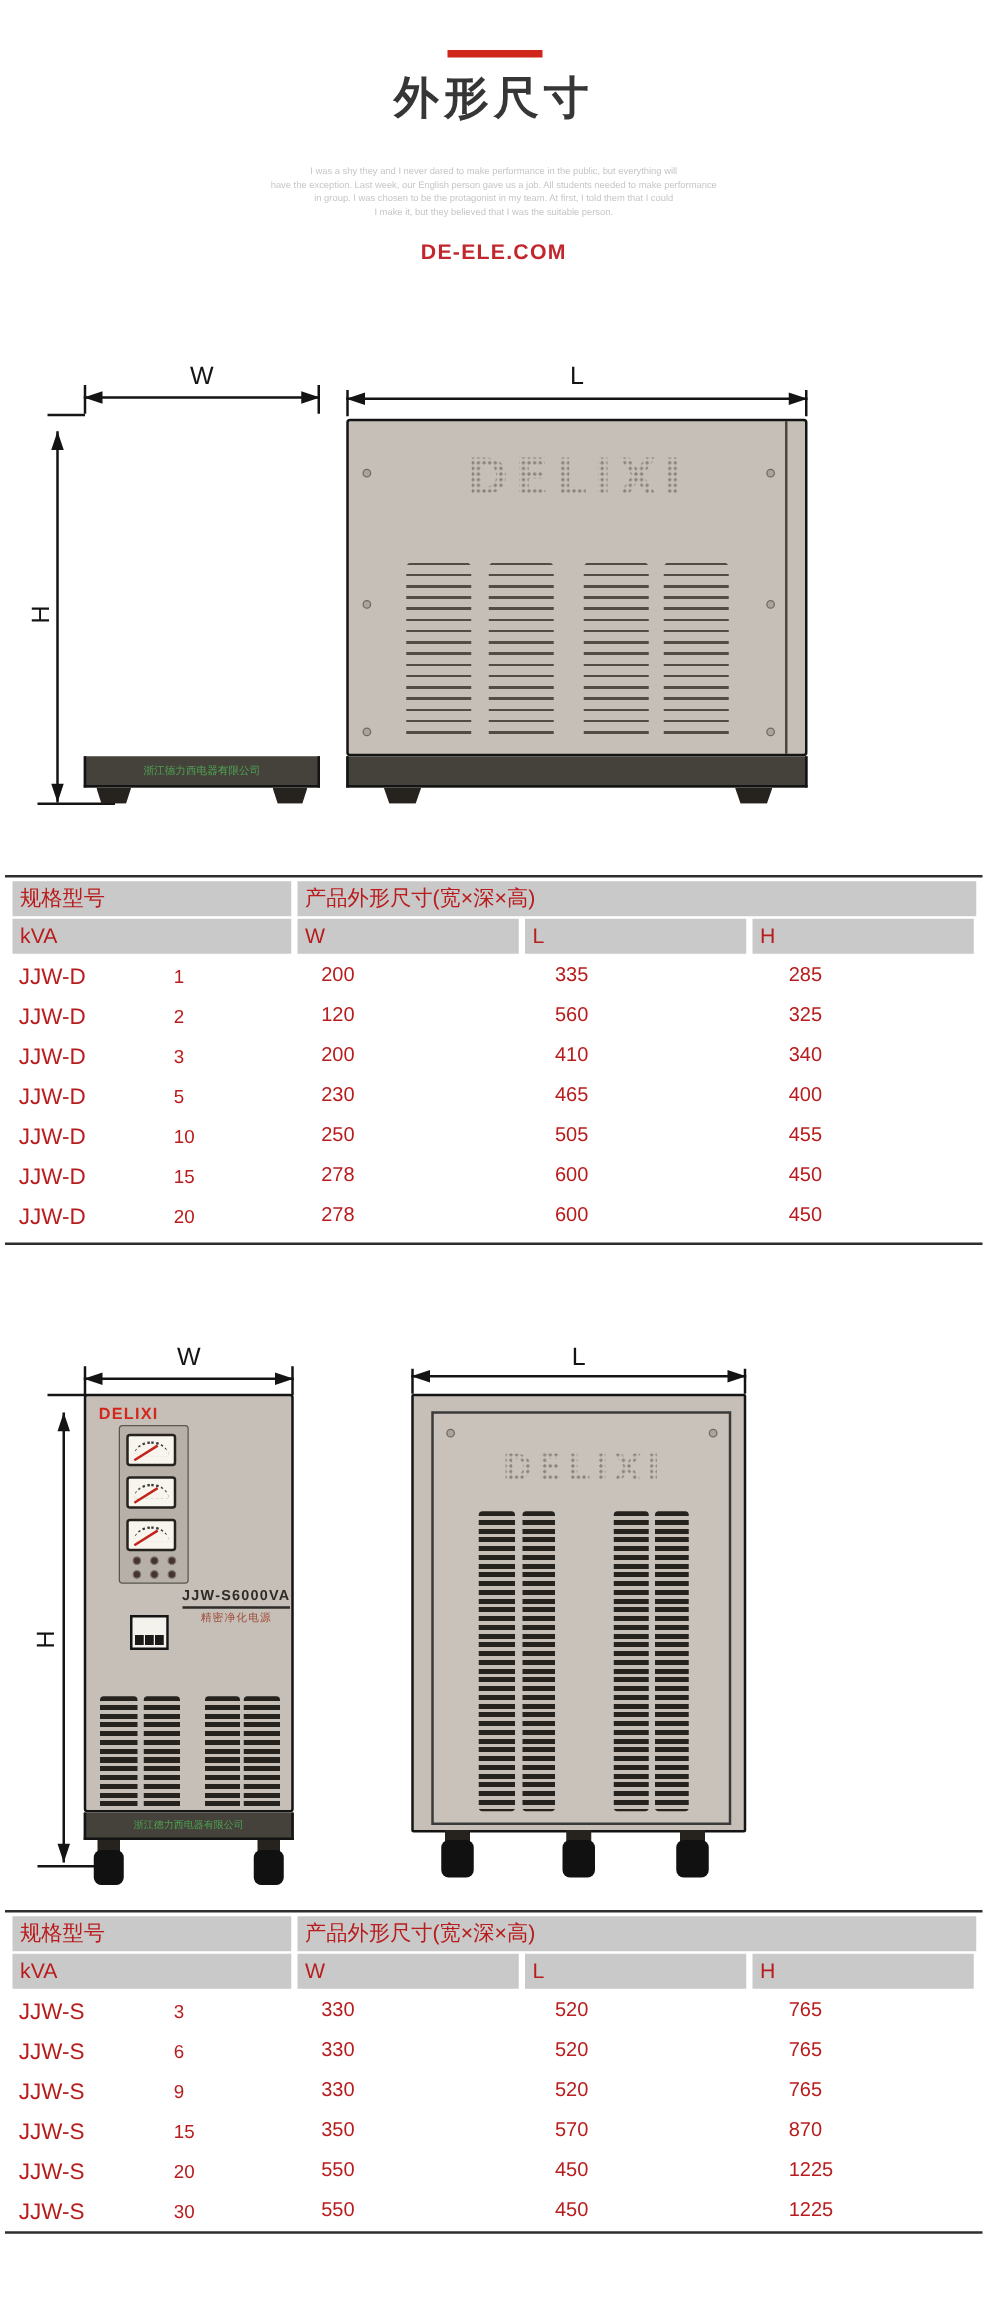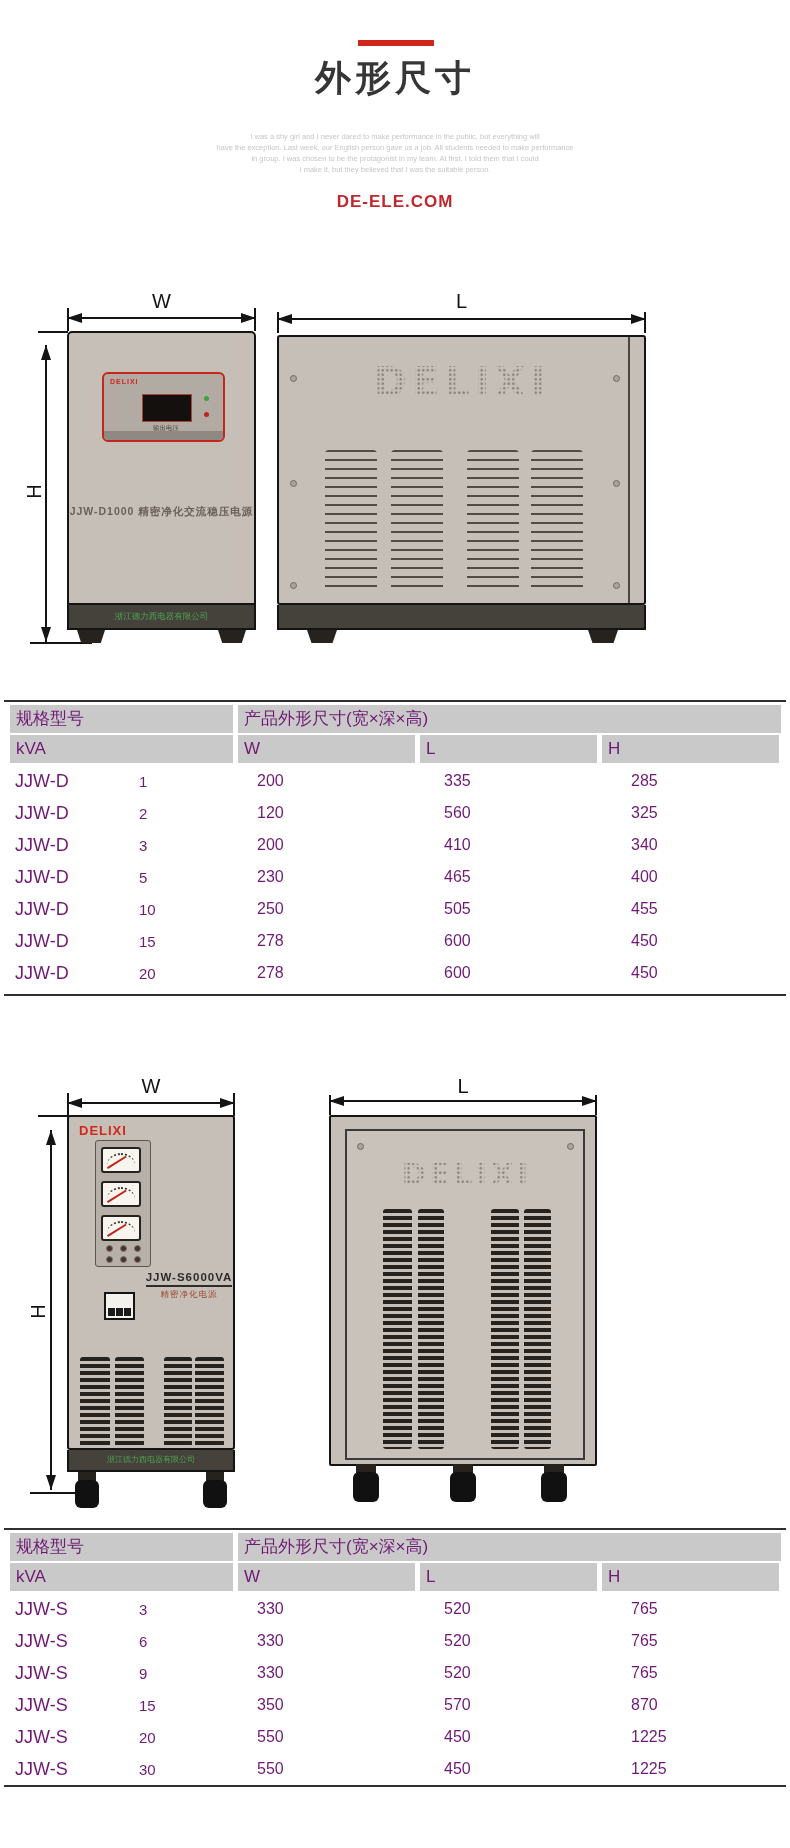--- a/index.html
+++ b/index.html
@@ -72,21 +72,21 @@
                  border-bottom:2px solid #2e2b28;padding-bottom:2px;display:inline-block;}
   .model-lab .ms{font-size:8.5px;color:#a04a38;margin-top:2px;letter-spacing:1px;}
   .conn{position:absolute;background:#f4f2ec;border:2px solid #141414;box-sizing:border-box;}
   .conn .term{position:absolute;bottom:2px;width:7px;height:8px;background:#1c1a18;}
   .caster{position:absolute;}
   .caster:before{content:"";position:absolute;top:0;left:3px;right:3px;height:10px;background:#26231f;}
   .caster:after{content:"";position:absolute;top:8px;left:0;right:0;bottom:0;background:#111;border-radius:6px;}
   .innerpanel{position:absolute;background:#c9c2ba;border:2px solid #3a3a3a;box-sizing:border-box;}
 
   
-  .spec-table{position:absolute;left:0;width:790px;color:#701a75;}
+  .spec-table{position:absolute;left:0;width:790px;color:#b91c1c;}
   .tline{position:absolute;left:4px;width:782px;height:2px;background:#2f2f2f;}
   .t-row{position:absolute;left:10px;display:flex;}
   .hcell{background:#c9c9c9;font-size:17px;line-height:28px;height:28px;padding-left:6px;box-sizing:border-box;}
   .spec{width:223px;}
   .size{width:543px;margin-left:5px;}
   .kva{width:223px;}
   .c{width:177px;margin-left:5px;}
   .t-body{position:absolute;left:10px;top:65px;}
   .drow{height:32px;display:flex;align-items:center;}
   .m{width:110px;padding-left:5px;font-size:18px;}
@@ -95,50 +95,39 @@
 </style>
 </head>
 <body>
 
 <div class="page">
 
   <div>
     <div class="accent-bar"></div>
     <div class="page-title">外形尺寸</div>
     <div class="tagline">
-      <div>I was a shy girl and I never dared to make performance in the public, but everything will</div>
+      <div>I was a shy they and I never dared to make performance in the public, but everything will</div>
       <div>have the exception. Last week, our English person gave us a job. All students needed to make performance</div>
       <div>in group. I was chosen to be the protagonist in my team. At first, I told them that I could</div>
       <div>I make it, but they believed that I was the suitable person.</div>
     </div>
     <div class="brand-site">DE-ELE.COM</div>
   </div>
 
   <div class="abs" style="left:20px;top:290px;width:250px;height:362px;">
     <div class="dimlabel" style="left:47px;top:0;width:189px;">W</div>
     <div class="harrow" style="left:47px;top:27px;width:189px;"></div>
     <div class="tick" style="left:47px;top:18px;width:2px;height:23px;"></div>
     <div class="tick" style="left:234px;top:18px;width:2px;height:23px;"></div>
     <div class="tick" style="left:18px;top:41px;width:30px;height:2px;"></div>
     <div class="varrow" style="left:25px;top:55px;height:297px;"></div>
     <div class="dimlabel rot" style="left:2px;top:190px;width:24px;">H</div>
     <div class="tick" style="left:10px;top:352px;width:62px;height:2px;"></div>
 
     <div class="abs" style="left:47px;top:41px;width:189px;height:314px;">
-      <div class="devbody" style="left:0;top:0;width:189px;height:274px;">
-        <div class="ctrlpanel" style="left:33px;top:39px;width:123px;height:70px;">
-          <span class="panel-brand">DELIXI</span>
-          <div class="screen" style="left:38px;top:20px;width:48px;height:26px;"></div>
-          <div class="led" style="left:100px;top:22px;background:#3da33d;"></div>
-          <div class="led" style="left:100px;top:38px;background:#c2241c;"></div>
-          <div class="panel-caption" style="left:30px;top:50px;width:64px;">输出电压</div>
-          <div class="lip"></div>
-        </div>
-        <div class="front-model-label" style="left:0;top:172px;width:185px;">JJW-D1000 精密净化交流稳压电源</div>
-      </div>
       <div class="devfooter" style="left:0;top:274px;width:189px;height:25px;line-height:23px;">浙江德力西电器有限公司</div>
       <div class="foot" style="left:10px;top:299px;width:28px;height:13px;"></div>
       <div class="foot" style="left:151px;top:299px;width:28px;height:13px;"></div>
     </div>
   </div>
 
   <div class="abs" style="left:270px;top:290px;width:395px;height:365px;">
     <div class="dimlabel" style="left:7px;top:0;width:369px;">L</div>
     <div class="harrow" style="left:7px;top:28px;width:369px;"></div>
     <div class="tick" style="left:7px;top:22px;width:2px;height:21px;"></div>

